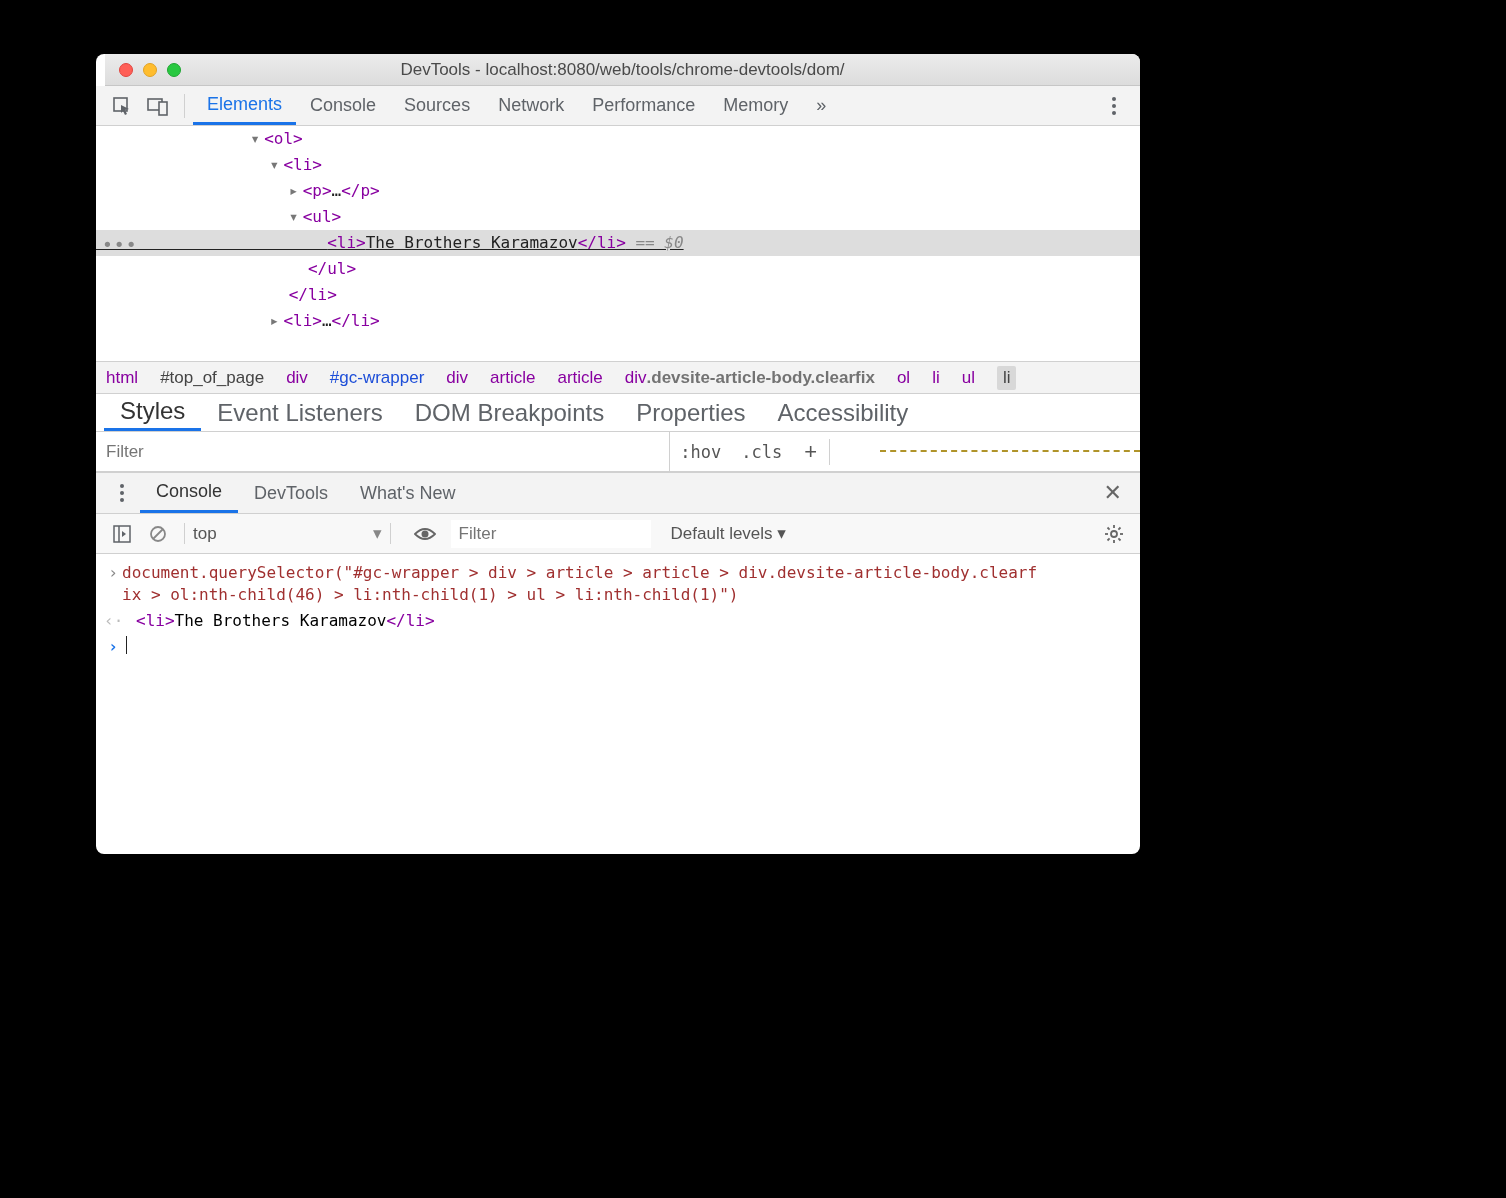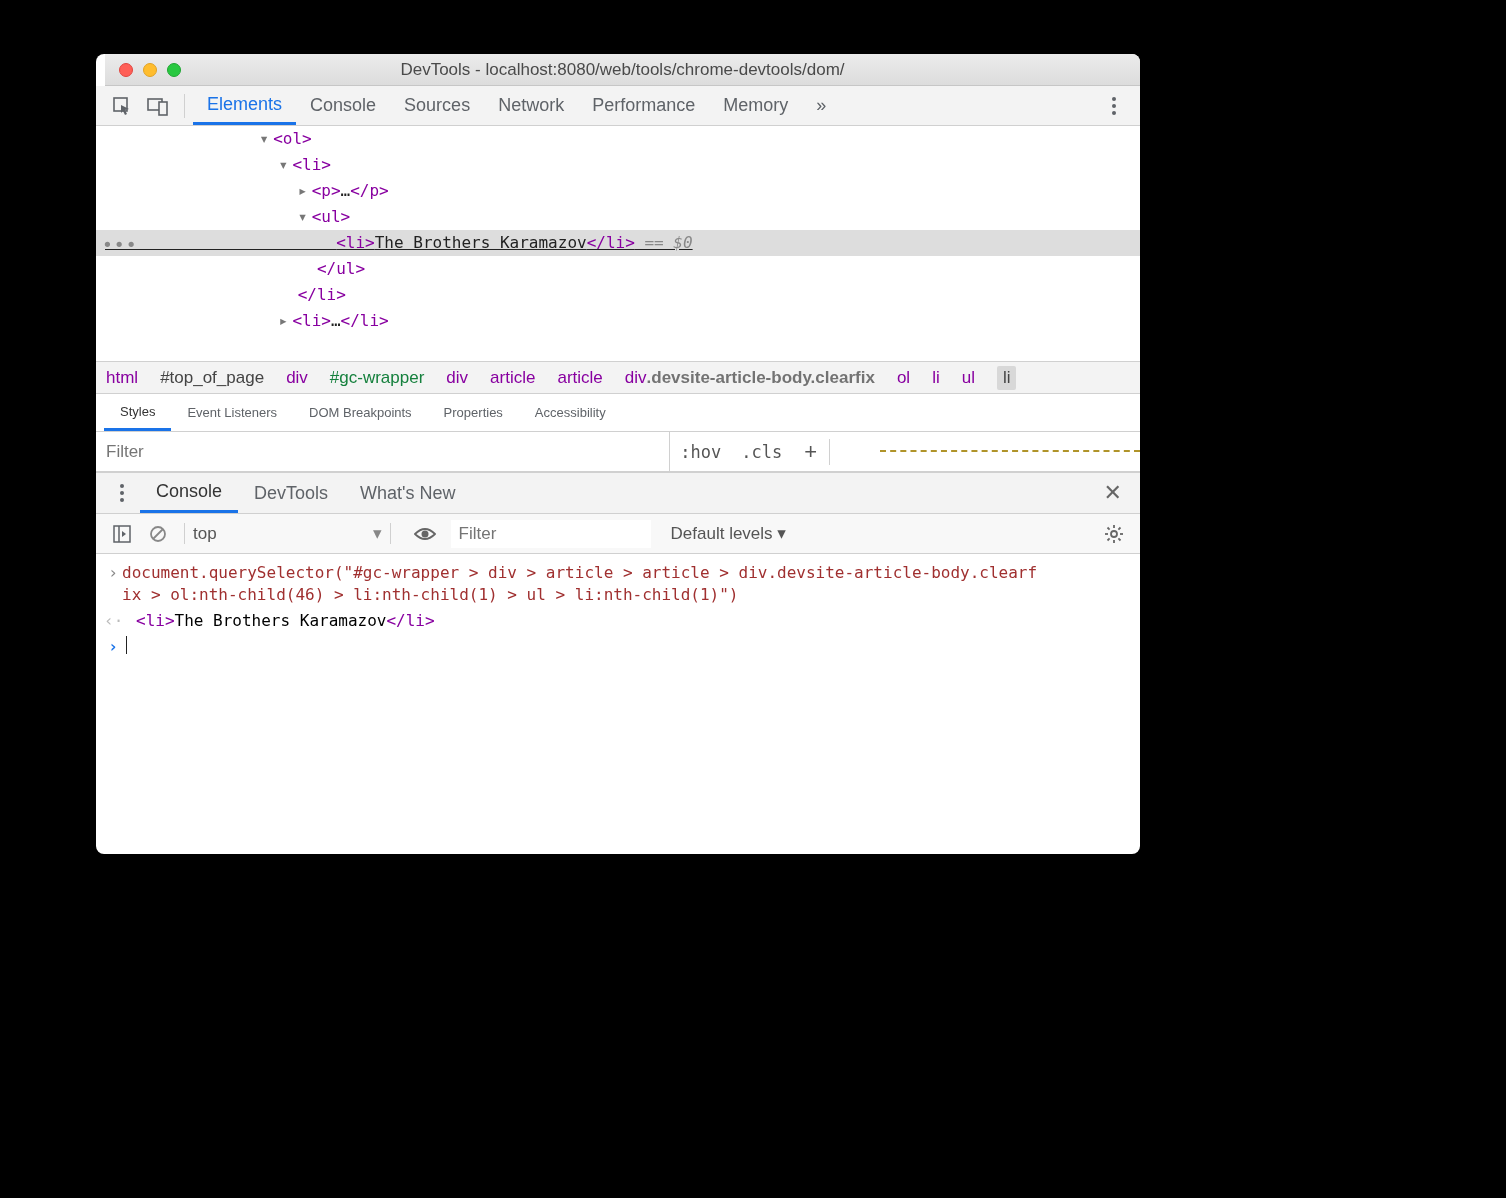--- a/index.html
+++ b/index.html
@@ -57,21 +57,21 @@
 
   .dom-tree {
     font-family: Menlo, Consolas, monospace;
     font-size: 16px;
     line-height: 26px;
     color:#222;
     overflow-y:auto;
     height: 235px;
     position:relative;
   }
-  .row { white-space:pre; padding-left: 9px; }
+  .row { white-space:pre; padding-left: 0; }
   .tag { color:#8800a0; }
   .txt { color:#222; }
   .ghost { color:#888; font-style:italic; }
   .sel-row { background:#ddd;text-decoration:underline; }
   .arrow { color:#777; display:inline-block; width:14px; }
   .gutter { position:absolute; left:6px; color:#888; font-size:18px; letter-spacing:1px;}
 
   .breadcrumbs {
     height: 33px;
     border-top:1px solid #d0d0d0;
@@ -85,21 +85,21 @@
     font-family: -apple-system, sans-serif;
   }
   .crumb { color:#8800a0; cursor:pointer; }
   .crumb .cls { color:#737373;font-weight:bold; }
   .crumb.sel { background:#d8d8d8; padding:2px 6px; border-radius:2px; color:#444;}
 
   .subtabs {
     height: 38px;
     display:flex;
     align-items:center;
-    font-size:13px;
+    font-size:24px;
     color:#5f6368;
     padding:0 8px;
     border-bottom:1px solid #d0d0d0;
   }
   .subtab { padding:0 16px; height:100%; display:flex; align-items:center; cursor:pointer;}
   .subtab.active { color:#333; border-bottom:3px solid #1a73e8; }
 
   .styles-bar {
     height: 40px;
     border-bottom:1px solid #d0d0d0;
@@ -208,21 +208,21 @@
       <div class="row">                      <span class="tag">&lt;/ul&gt;</span></div>
       <div class="row">                    <span class="tag">&lt;/li&gt;</span></div>
       <div class="row">                  <span class="arrow">▸</span><span class="tag">&lt;li&gt;</span><span class="txt">…</span><span class="tag">&lt;/li&gt;</span></div>
       <div class="gutter" style="top: 106px;">•••</div>
     </div>
 
   <div class="breadcrumbs" id="breadcrumbs">
       <span class="crumb">html</span>
       <span class="crumb" style="color: rgb(68, 68, 68);">#top_of_page</span>
       <span class="crumb">div</span>
-      <span class="crumb" style="color: #15803d;">#gc-wrapper</span>
+      <span class="crumb" style="color: #1d4ed8;">#gc-wrapper</span>
       <span class="crumb">div</span>
       <span class="crumb">article</span>
       <span class="crumb">article</span>
       <span class="crumb"><span>div</span><span class="cls">.devsite-article-body.clearfix</span></span>
       <span class="crumb">ol</span>
       <span class="crumb">li</span>
       <span class="crumb">ul</span>
       <span class="crumb sel">li</span>
     </div>
 

